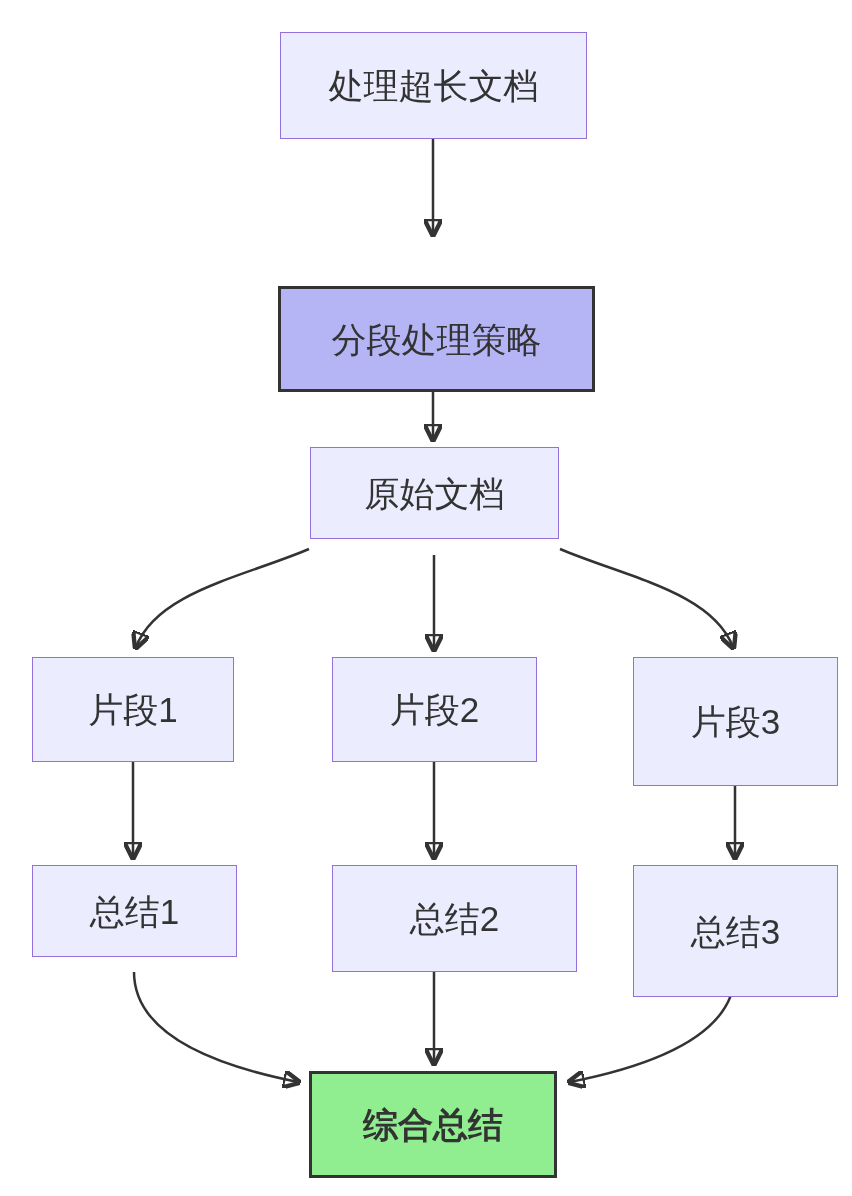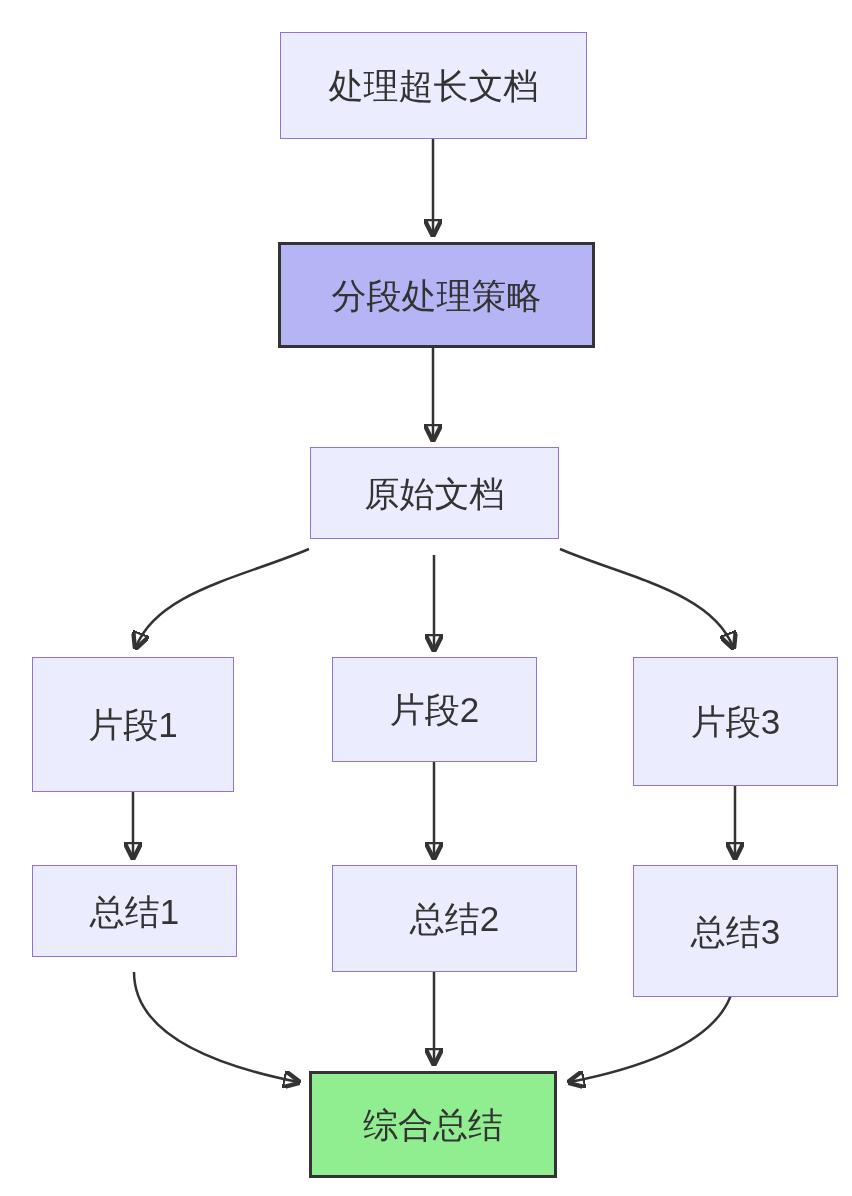--- a/index.html
+++ b/index.html
@@ -43,24 +43,26 @@
     border: 1.5px solid var(--node-border);
     color: var(--text-color);
     font-size: 35px;
     line-height: 1;
     text-align: center;
     white-space: nowrap;
   }
   .node.highlight-purple {
     background: var(--highlight-purple-fill);
     border: 3px solid var(--highlight-border);
+    margin-top: 44px;
   }
   .node.highlight-green {
     background: var(--highlight-green-fill);
     border: 3px solid var(--highlight-border);
+    font-weight: bold;
   }
 </style>
 </head>
 <body>
 
 <div class="canvas">
 
   <svg class="edges" viewBox="0 0 852 1196" xmlns="http://www.w3.org/2000/svg" aria-hidden="true">
     <defs>
       <marker id="arrow" viewBox="0 0 10 10" refX="8.5" refY="5" markerWidth="7" markerHeight="7" orient="auto-start-reverse">
@@ -85,21 +87,21 @@
   </div>
 
   <div class="node highlight-purple" style="left:278px; top:242px; width:317px; height:106px">
     <span>分段处理策略</span>
   </div>
 
   <div class="node" style="left:310px; top:447px; width:249px; height:92px">
     <span>原始文档</span>
   </div>
 
-  <div class="node" style="left:32px; top:657px; width:202px; height:135px">
+  <div class="node" style="left:32px; top:657px; width:202px; height:105px">
     <span>片段1</span>
   </div>
 
   <div class="node" style="left:332px; top:657px; width:205px; height:105px">
     <span>片段2</span>
   </div>
 
   <div class="node" style="left:633px; top:657px; width:205px; height:129px">
     <span>片段3</span>
   </div>

